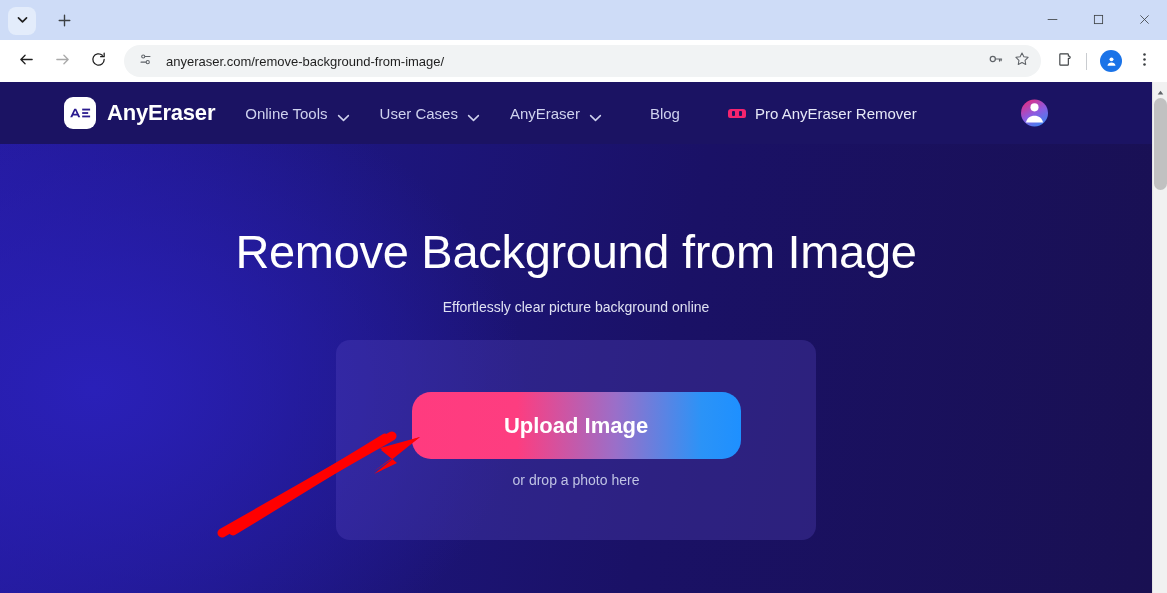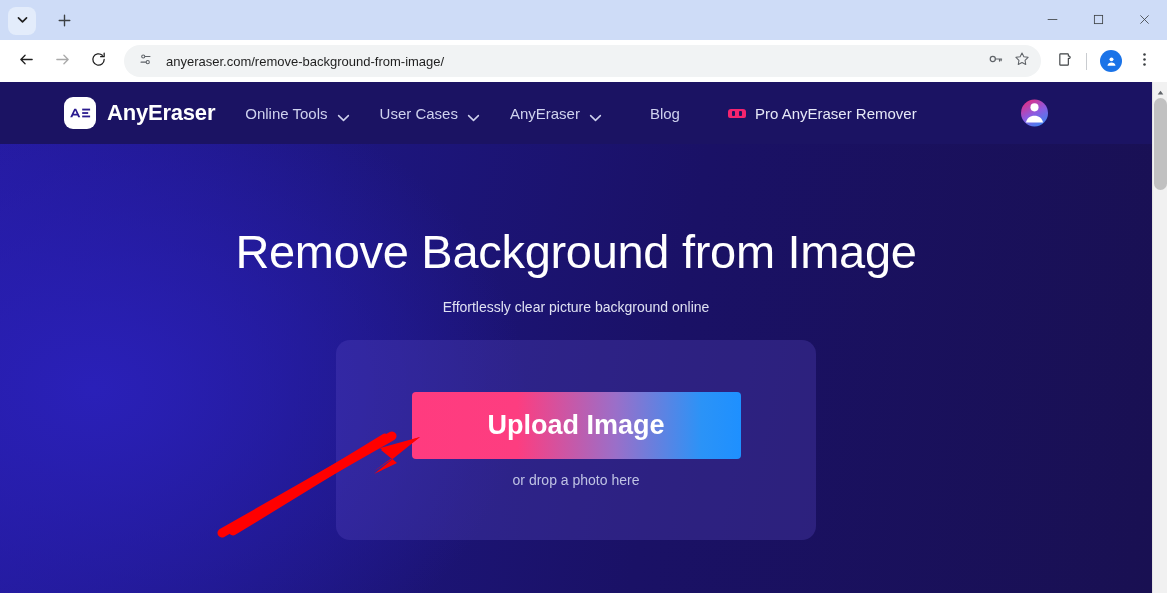--- a/index.html
+++ b/index.html
@@ -221,25 +221,25 @@
   .dropzone {
     margin-top: 25px;
     width: 480px; height: 200px;
     background: rgba(88, 74, 196, 0.30);
     border-radius: 14px;
     display: flex; flex-direction: column;
     align-items: center; justify-content: center;
   }
   .upload-btn {
     width: 329px; height: 67px;
-    border: none; border-radius: 4px;
+    border: none; border-radius: 19px;
     background: linear-gradient(90deg, #ff3b7f 0%, #fd3d80 32%, #9a6fc9 62%, #2b93f7 88%, #1e90ff 100%);
     color: #ffffff;
     font-family: "Liberation Sans", sans-serif;
-    font-size: 27px; font-weight: bold;
+    font-size: 22px; font-weight: bold;
     display: flex; align-items: center; justify-content: center;
     cursor: pointer;
   }
   .drop-hint {
     margin-top: 13px;
     font-size: 14px; color: #bfc3e4;
   }
 
   
   .annotation-arrow {

